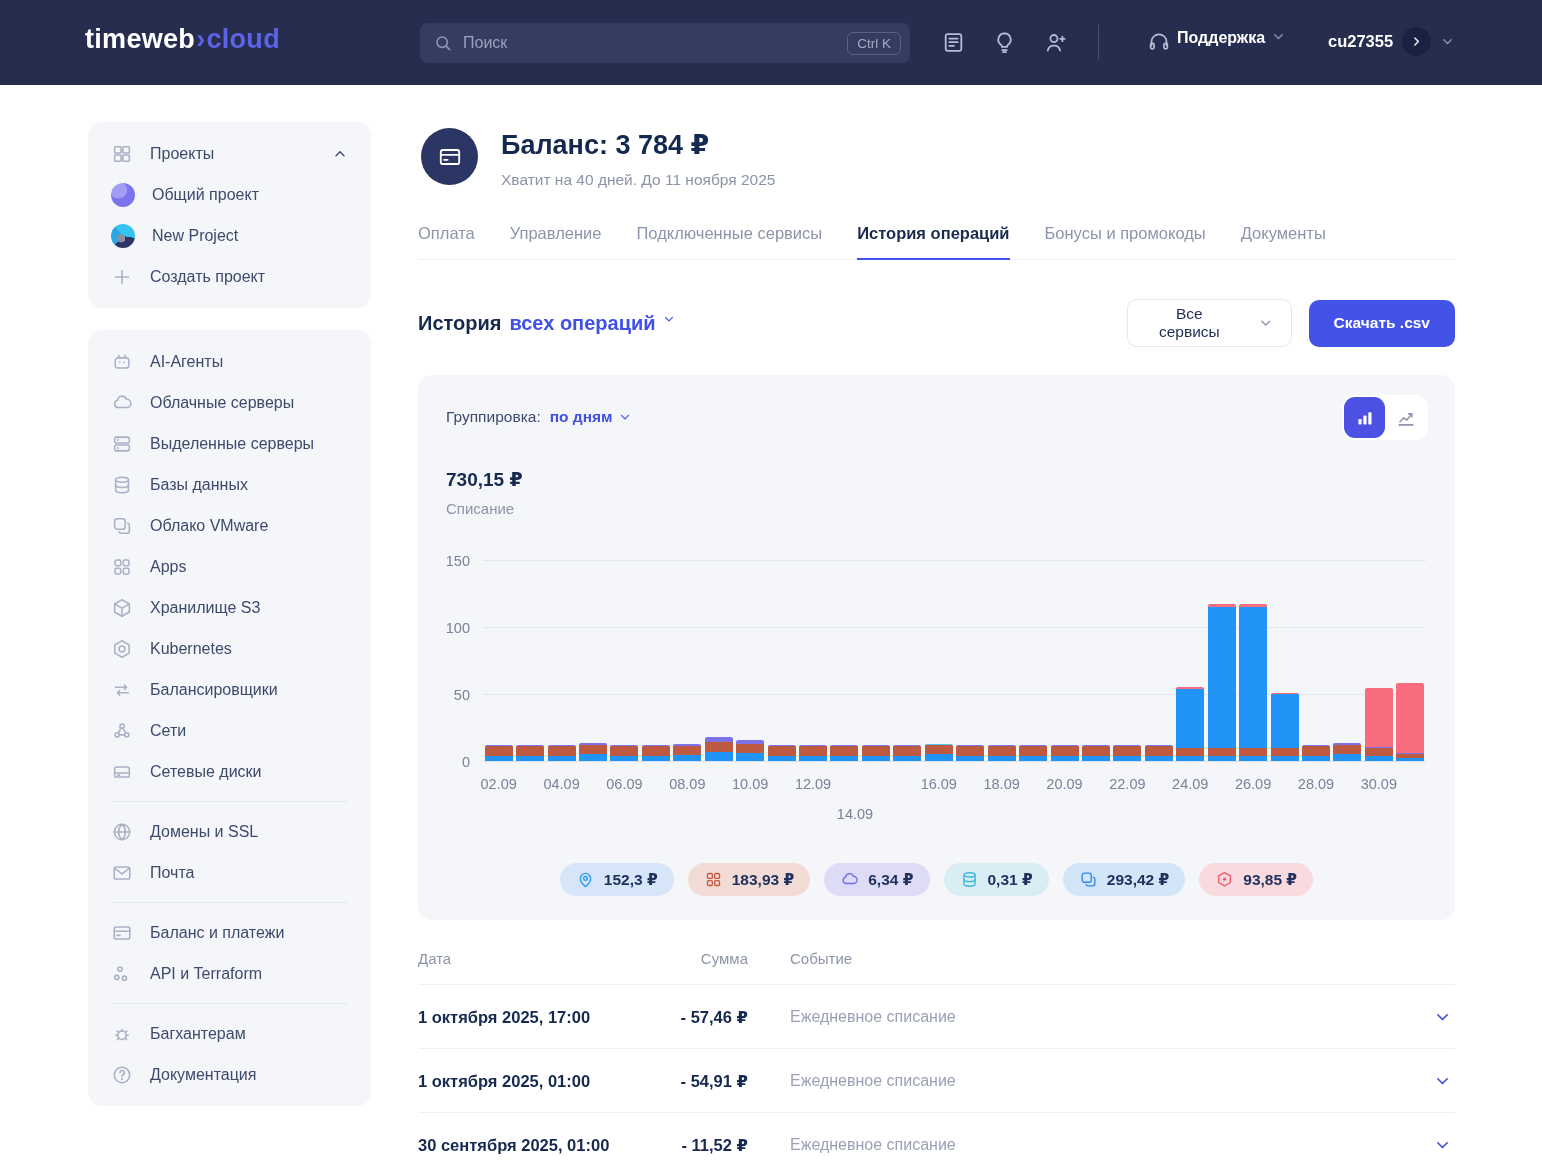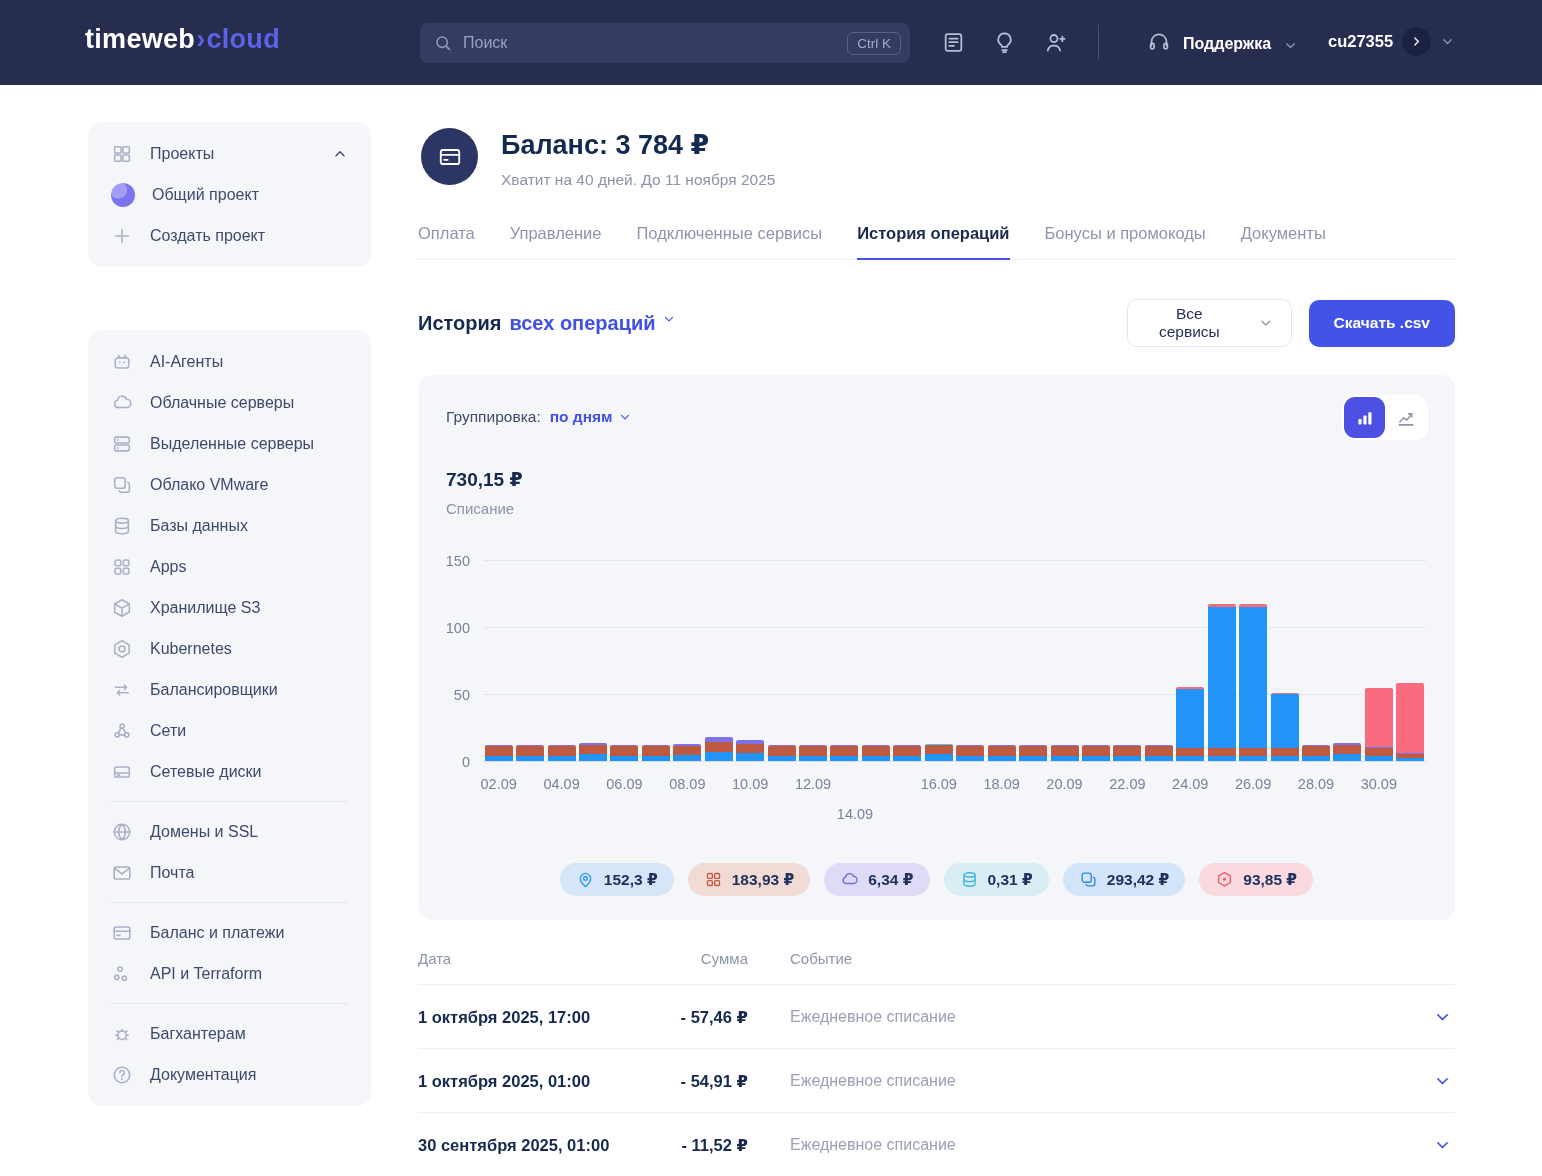--- a/index.html
+++ b/index.html
@@ -17,21 +17,21 @@
   .logo .caret { color:#5b63e6; font-weight:700; padding:0 1px; }
   .searchbox { position:absolute; left:420px; top:23px; width:490px; height:40px; background:#363c61;
     border-radius:8px; display:flex; align-items:center; gap:10px; padding:0 9px 0 13px; }
   .searchbox .ic { width:20px; height:20px; color:#8e96b2; flex:none; }
   .searchbox input { flex:1; background:transparent; border:0; outline:0; color:#dfe3f0; font-size:16px; font-family:inherit; }
   .searchbox input::placeholder { color:#99a1bd; }
   .kbd { border:1px solid #596184; color:#a3abc4; border-radius:6px; padding:3px 9px; font-size:13.5px; white-space:nowrap; }
   .tb-icons { position:absolute; left:941px; top:30px; display:flex; gap:26px; color:#b6bdd4; }
   .tb-icons .ic { width:25px; height:25px; cursor:pointer; }
   .tb-divider { position:absolute; left:1098px; top:25px; width:1px; height:35px; background:rgba(255,255,255,.16); }
-  .tb-support { position:absolute; left:1147px; top:29px; display:flex; align-items:flex-end; gap:12px; cursor:pointer; }
+  .tb-support { position:absolute; left:1147px; top:29px; display:flex; align-items:flex-start; gap:6px; cursor:pointer; }
   .tb-support .ic { width:24px; height:24px; color:#b6bdd4; }
   .tb-support .lbl { color:#fff; font-weight:700; font-size:16px; }
   .chev { width:15px; height:15px; color:#8d95b4; }
   .tb-account { position:absolute; left:1328px; top:27px; display:flex; align-items:center; gap:9px; cursor:pointer; }
   .tb-account .id { color:#fff; font-weight:700; font-size:16.5px; }
   .acct-circle { width:29px; height:29px; border-radius:50%; background:#1b2142; color:#fff; display:grid; place-items:center; }
   .acct-circle .ic { width:13px; height:13px; }
 
   
   .side-card { position:absolute; left:88px; width:283px; background:#f5f6f9; border-radius:14px; padding:11px 0; }
@@ -197,20 +197,24 @@
         <svg viewBox="0 0 24 24" fill="none" stroke="currentColor" stroke-width="2.1" stroke-linecap="round" stroke-linejoin="round">
           <path d="M6 14.8l6-6 6 6"></path>
         </svg>
       </span>
   </div>
   <div id="sb-projects">
       <div class="side-item">
         <span class="avatar av-purple"></span>
         <span>Общий проект</span>
       </div>
+      <div class="side-item">
+        <span class="avatar av-cyan"></span>
+        <span>New Project</span>
+      </div>
     </div>
   <div class="side-item">
     <span class="ic">
         <svg viewBox="0 0 24 24" fill="none" stroke="currentColor" stroke-width="1.7" stroke-linecap="round" stroke-linejoin="round">
           <path d="M12 5v14M5 12h14"></path>
         </svg>
       </span>
     <span>Создать проект</span>
   </div>
 </div>
@@ -242,35 +246,35 @@
             <rect x="4" y="4.5" width="16" height="6.4" rx="2"></rect>
             <rect x="4" y="13.1" width="16" height="6.4" rx="2"></rect>
             <path d="M7.4 7.7h.02M7.4 16.3h.02" stroke-width="2.2"></path>
           </svg>
         </span>
         <span>Выделенные серверы</span>
       </div>
       <div class="side-item">
         <span class="ic">
           <svg viewBox="0 0 24 24" fill="none" stroke="currentColor" stroke-width="1.7" stroke-linecap="round" stroke-linejoin="round">
-            <rect x="4" y="4" width="11.5" height="11.5" rx="2.8"></rect>
-            <path d="M18.2 9a2.6 2.6 0 0 1 1.8 2.5v5.9a2.6 2.6 0 0 1-2.6 2.6h-5.9A2.6 2.6 0 0 1 9 18.2"></path>
-          </svg>
-        </span>
-        <span>Облако VMware</span>
-      </div>
-      <div class="side-item">
-        <span class="ic">
-          <svg viewBox="0 0 24 24" fill="none" stroke="currentColor" stroke-width="1.7" stroke-linecap="round" stroke-linejoin="round">
             <ellipse cx="12" cy="6.2" rx="7" ry="2.7"></ellipse>
             <path d="M5 6.2v11.6c0 1.5 3.1 2.7 7 2.7s7-1.2 7-2.7V6.2"></path>
             <path d="M5 12c0 1.5 3.1 2.7 7 2.7s7-1.2 7-2.7"></path>
           </svg>
         </span>
         <span>Базы данных</span>
+      </div>
+      <div class="side-item">
+        <span class="ic">
+          <svg viewBox="0 0 24 24" fill="none" stroke="currentColor" stroke-width="1.7" stroke-linecap="round" stroke-linejoin="round">
+            <rect x="4" y="4" width="11.5" height="11.5" rx="2.8"></rect>
+            <path d="M18.2 9a2.6 2.6 0 0 1 1.8 2.5v5.9a2.6 2.6 0 0 1-2.6 2.6h-5.9A2.6 2.6 0 0 1 9 18.2"></path>
+          </svg>
+        </span>
+        <span>Облако VMware</span>
       </div>
       <div class="side-item">
         <span class="ic">
           <svg viewBox="0 0 24 24" fill="none" stroke="currentColor" stroke-width="1.7" stroke-linecap="round" stroke-linejoin="round">
             <rect x="4.4" y="4.4" width="6.2" height="6.2" rx="1.6"></rect>
             <rect x="13.4" y="4.4" width="6.2" height="6.2" rx="1.6"></rect>
             <rect x="4.4" y="13.4" width="6.2" height="6.2" rx="1.6"></rect>
             <rect x="13.4" y="13.4" width="6.2" height="6.2" rx="1.6"></rect>
           </svg>
         </span>

